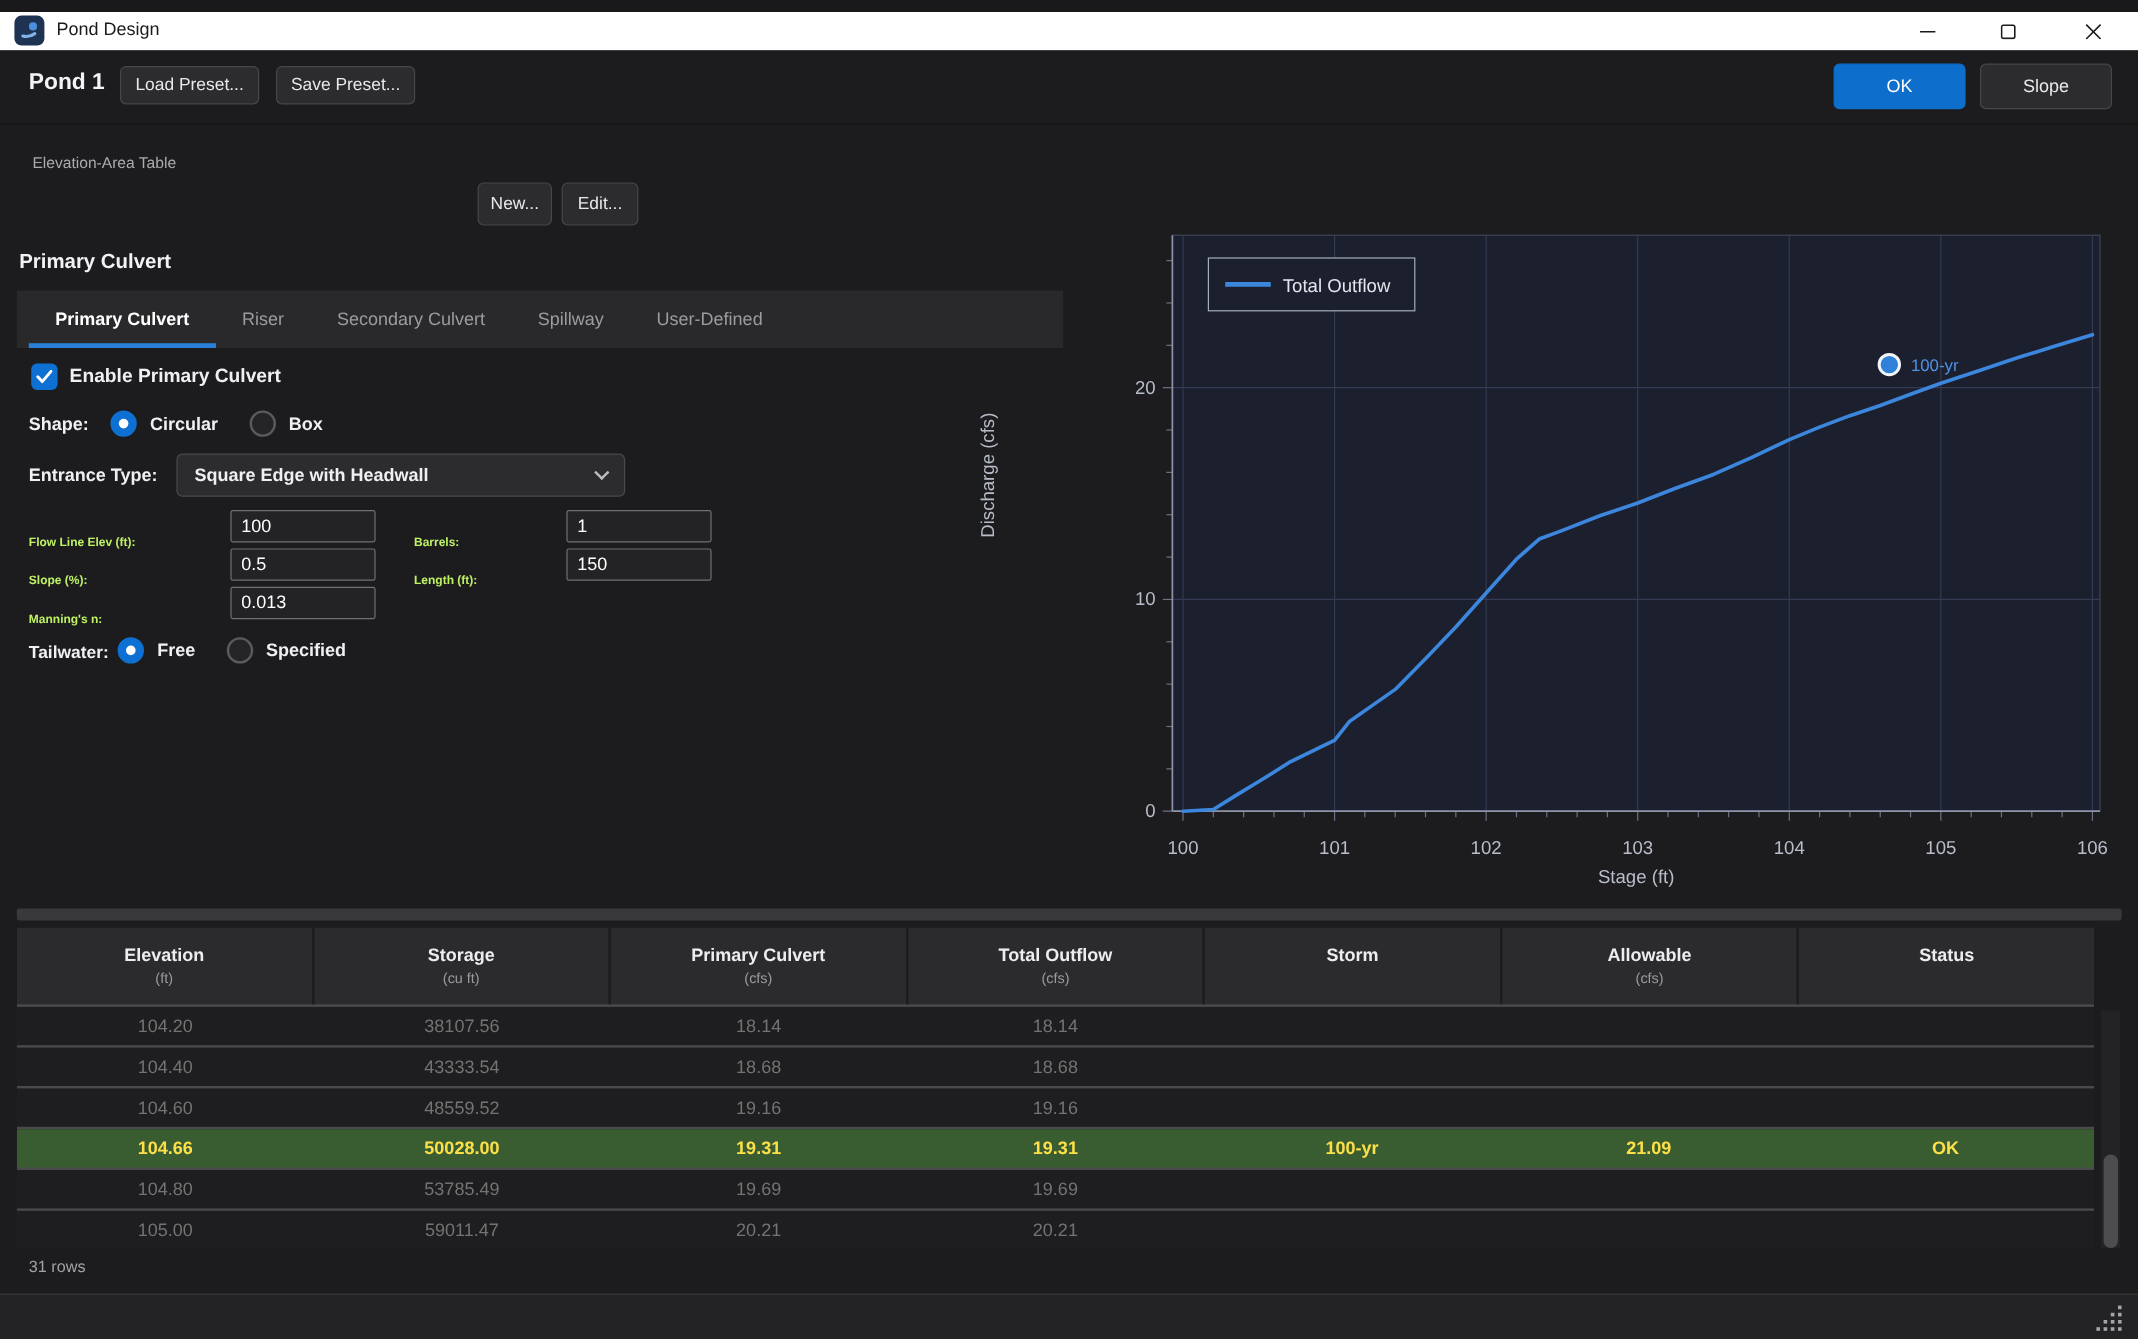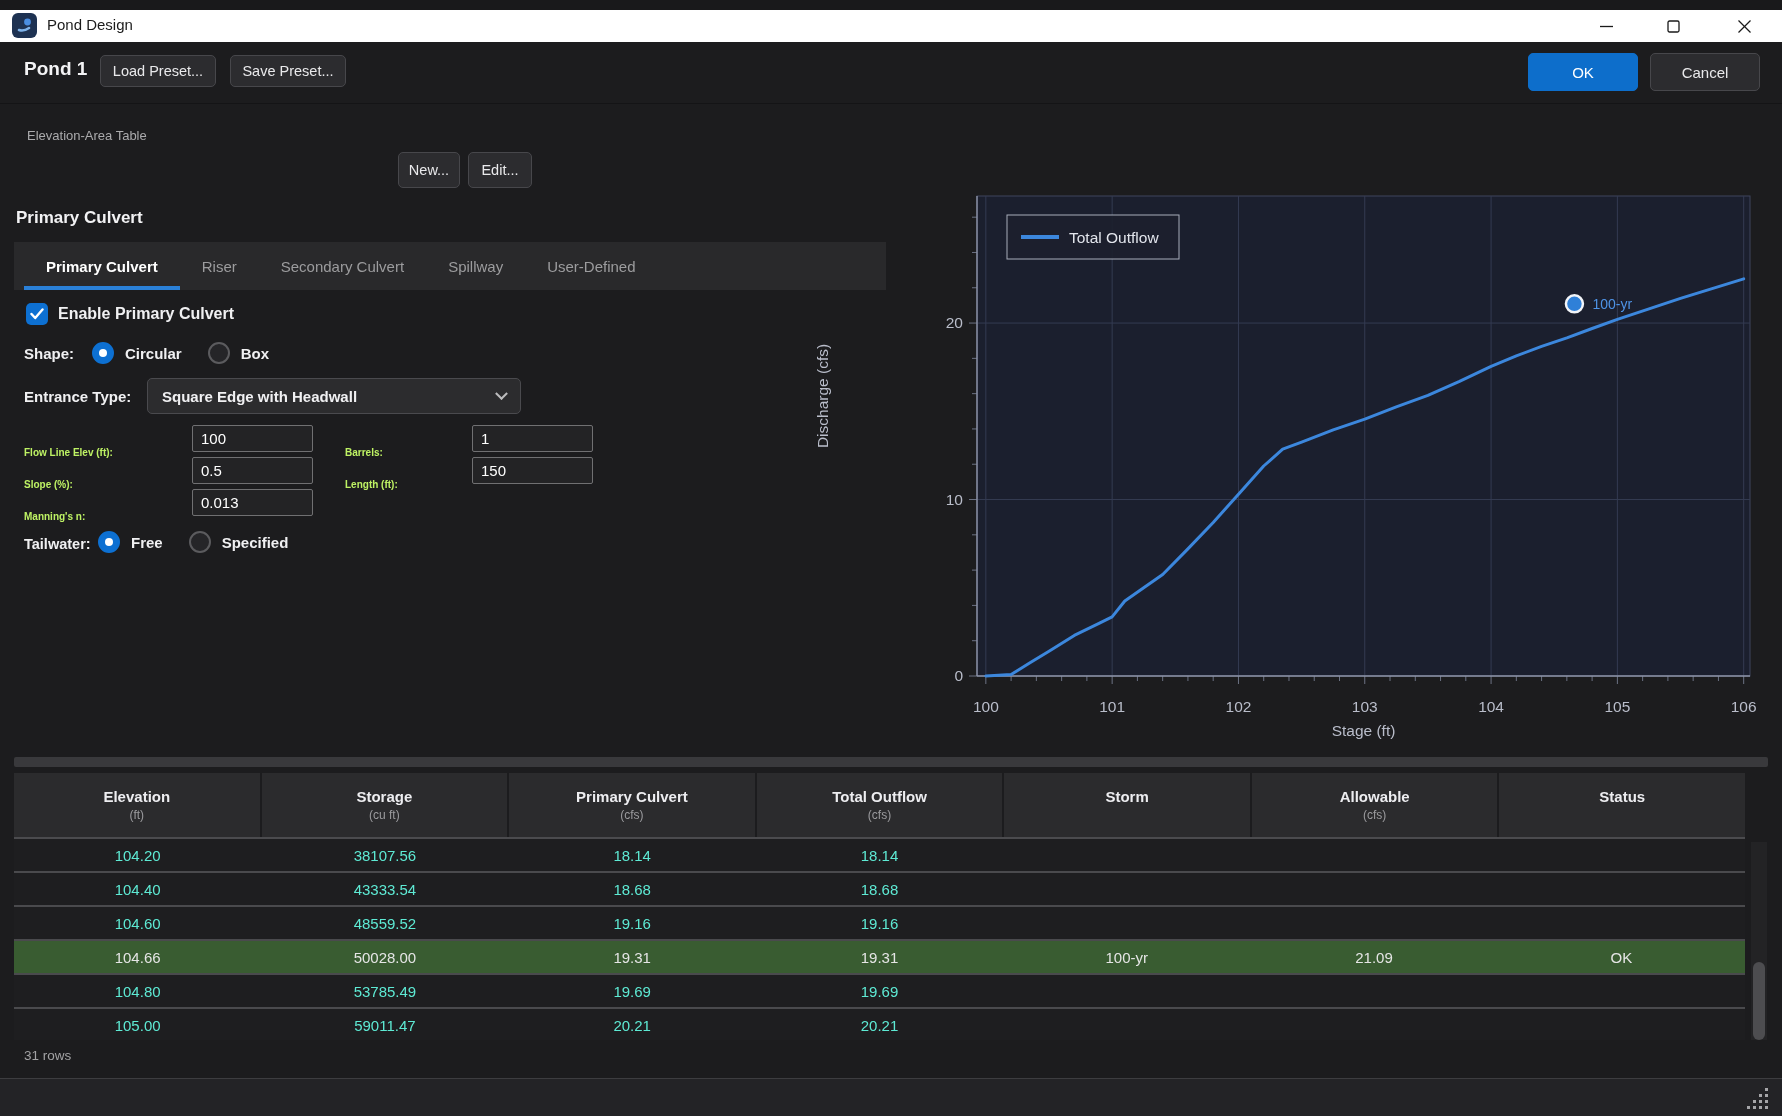--- a/index.html
+++ b/index.html
@@ -72,23 +72,23 @@
 
   
   .splitter { position:absolute; left:14px; top:757px; width:1754px; height:10px; background:#39393c; border-radius:2px; }
   .table { position:absolute; left:14px; top:773px; width:1731px; height:267px; background:#1e1e20; overflow:hidden; }
   .thead { display:flex; height:66px; background:#2b2b2d; border-bottom:2px solid #4b4b4e; }
   .th { flex:1; display:flex; flex-direction:column; align-items:center; justify-content:center; border-left:2px solid #1c1c1e; }
   .th:first-child { border-left:none; }
   .th .t1 { font-size:15px; font-weight:bold; color:#ededf0; }
   .th .t2 { font-size:12px; color:#9b9b9e; margin-top:3px; height:14px; }
   .trow { display:flex; height:34px; border-bottom:2px solid #4a4a4d; align-items:center; }
-  .td { flex:1; text-align:center; font-size:15px; color:#5eead4; }
+  .td { flex:1; text-align:center; font-size:15px; color:#737373; }
   .trow.hl { background:#395c31; }
-  .trow.hl .td { font-weight:normal; color:#e5e5e5; }
+  .trow.hl .td { font-weight:bold; color:#fde047; }
 
   .vscroll { position:absolute; left:1751px; top:842px; width:16px; height:198px; background:#232325; }
   .vscroll .thumb { position:absolute; left:2px; top:120px; width:12px; height:78px; background:#4d4d50; border-radius:6px; }
 
   .rows-count { position:absolute; left:24px; top:1048px; font-size:13.5px; color:#a2a2a4; }
   .status-divider { position:absolute; left:0; top:1078px; width:1782px; height:1px; background:#3d3d40; }
   .bottom-strip { position:absolute; left:0; top:1079px; width:1782px; height:37px; background:#232326; }
   .grip { position:absolute; left:1744px; top:1086px; }
 </style>
 </head>
@@ -122,21 +122,21 @@
           <line x1="12.5" y1="0.5" x2="0.5" y2="12.5"></line>
         </svg>
     </div>
   </div>
 
   <div class="dlg-header">
     <div class="pond-label">Pond 1</div>
     <div class="btn" id="btn-load">Load Preset...</div>
     <div class="btn" id="btn-save">Save Preset...</div>
     <div class="btn btn-primary" id="btn-ok">OK</div>
-    <div class="btn" id="btn-cancel">Cancel</div>
+    <div class="btn" id="btn-cancel">Slope</div>
   </div>
 
   <div class="small-label">Elevation-Area Table</div>
 
   <div class="btn" id="btn-new">New...</div>
   <div class="btn" id="btn-edit">Edit...</div>
 
   <div class="section-title">Primary Culvert</div>
 
   <div class="tabbar" id="tabbar">

